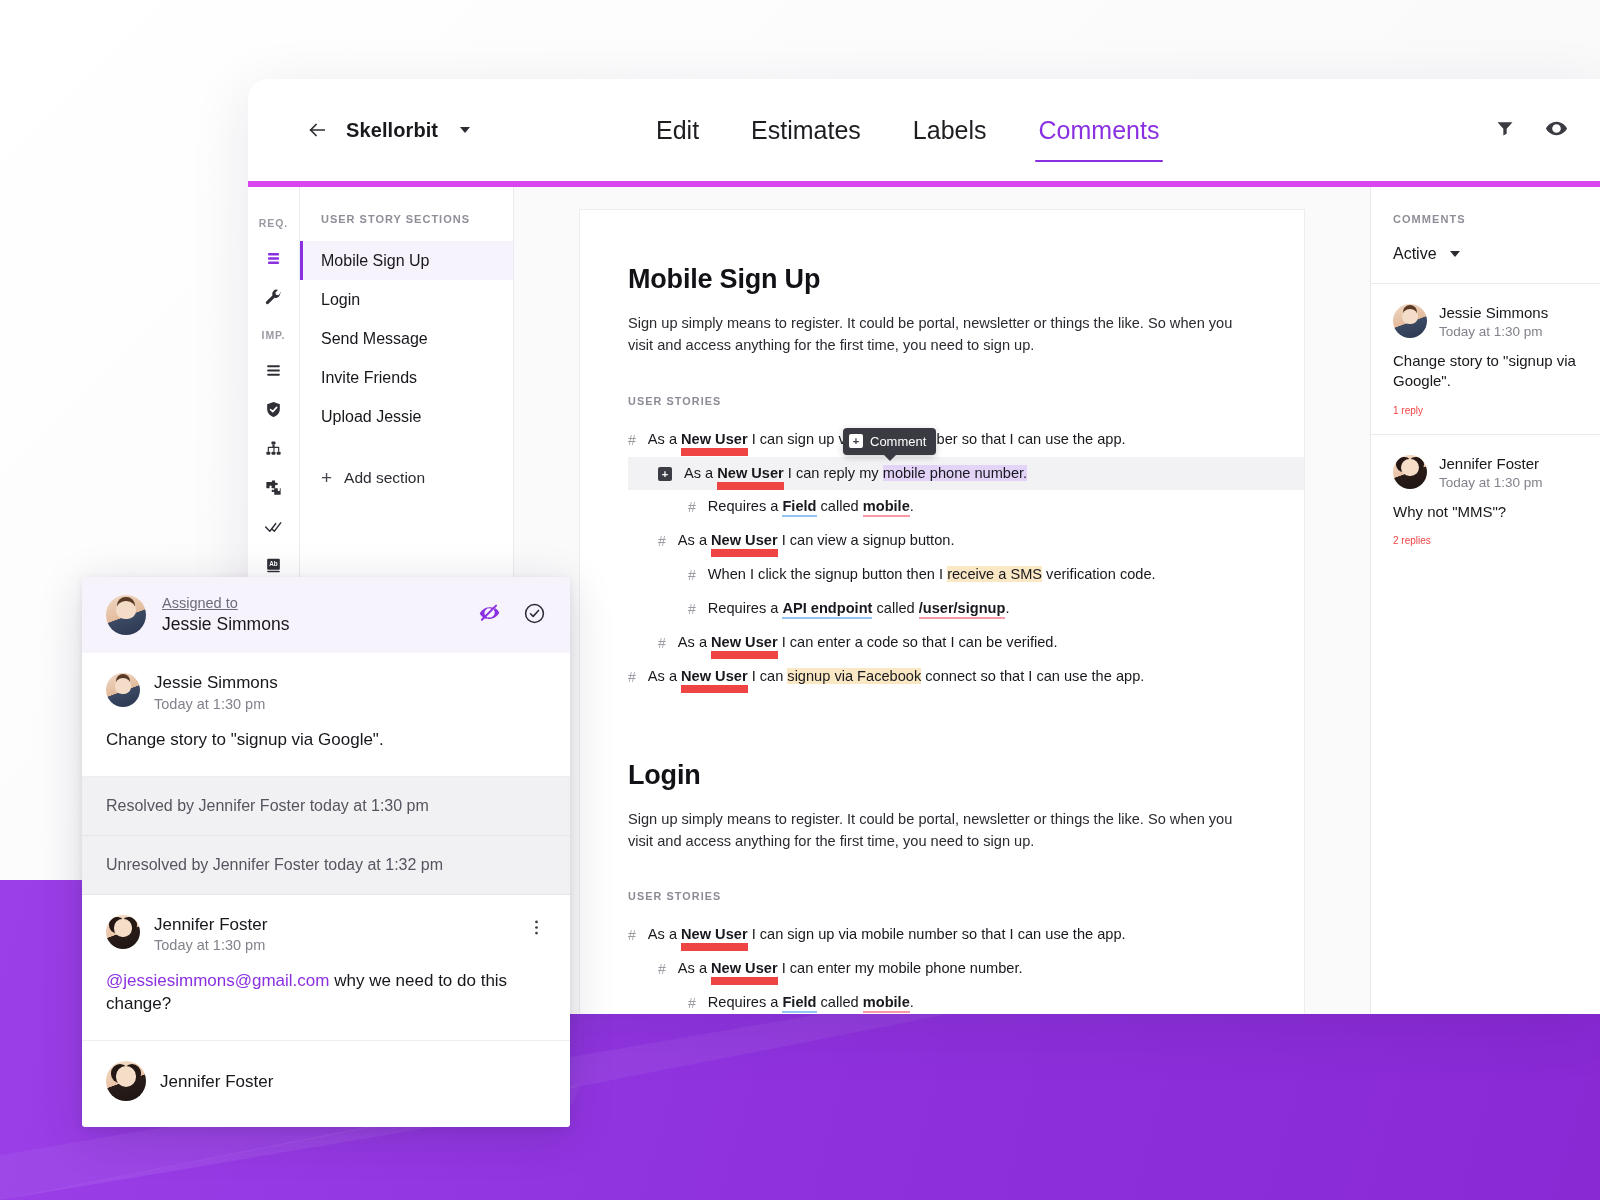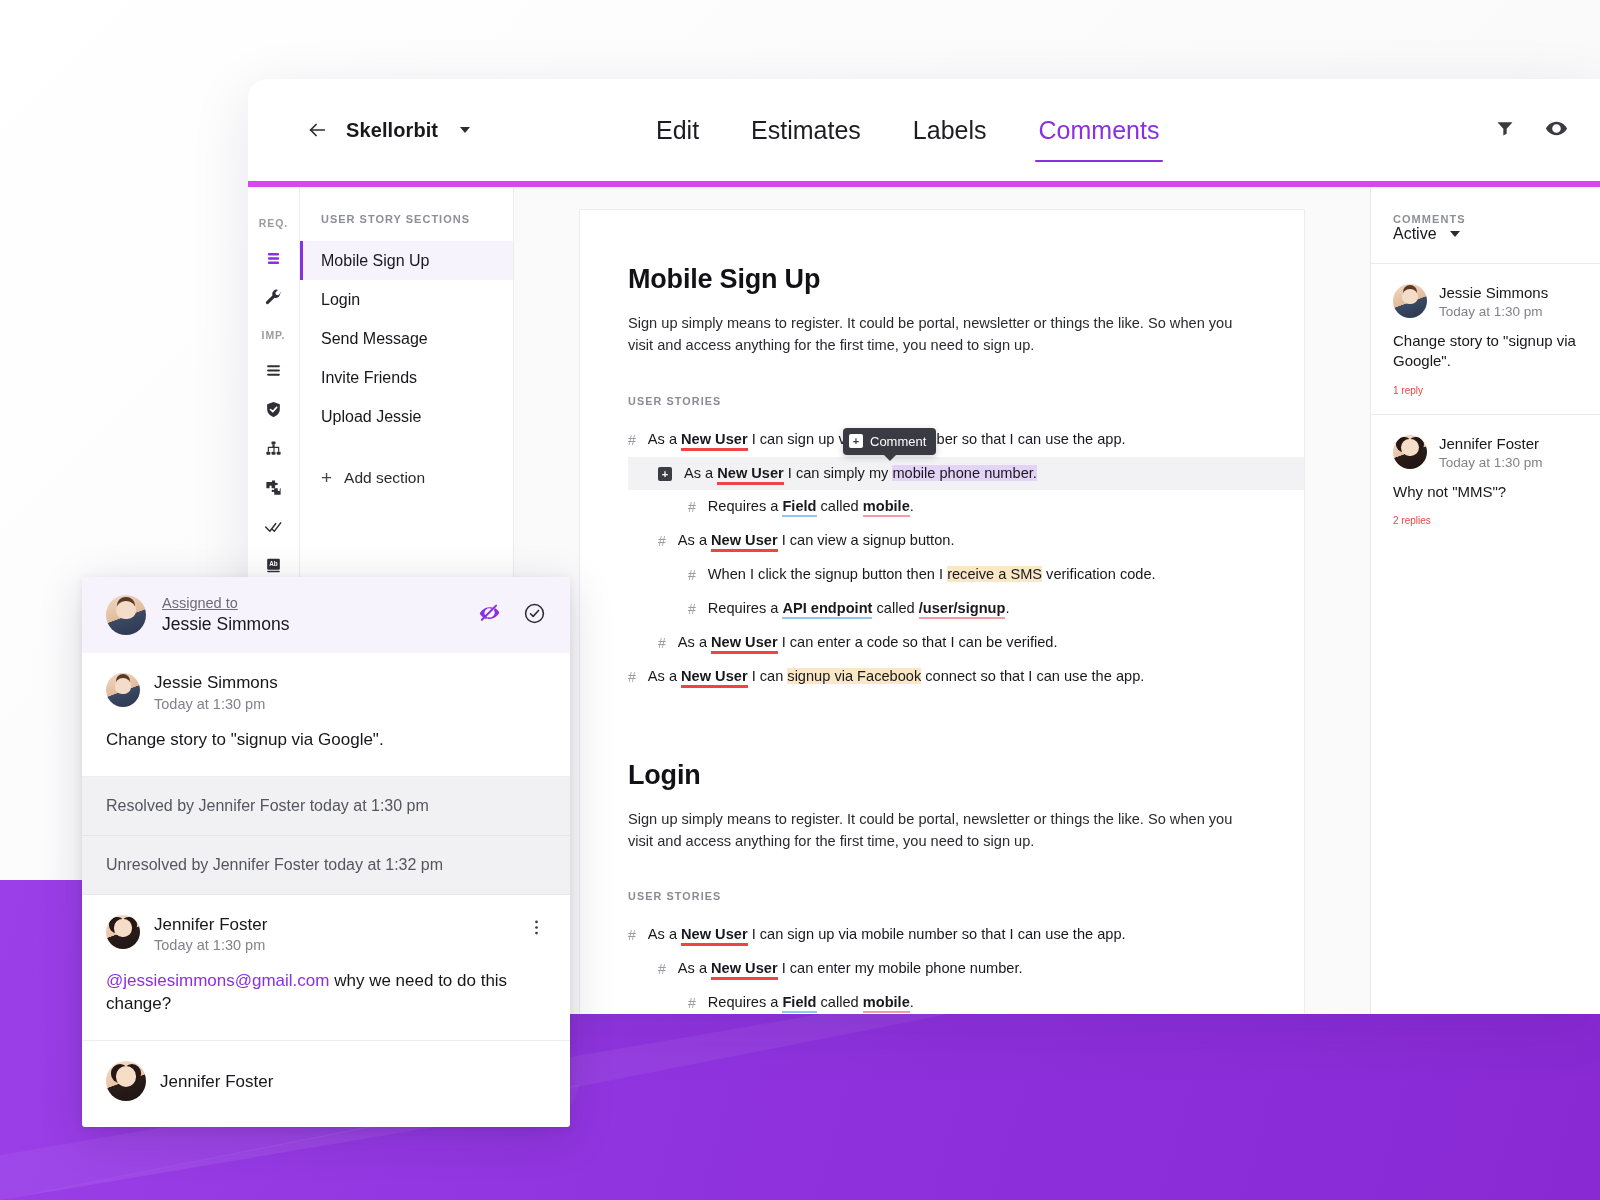--- a/index.html
+++ b/index.html
@@ -144,21 +144,21 @@
   .story.highlighted {
     background: #f2f2f4; margin-left: 0; padding-left: 30px;
     margin-right: -48px; padding-right: 48px;
   }
   .marker {
     flex: none; width: 14px; height: 14px; background: #3c3c44; border-radius: 2px;
     color: #fff; font-size: 11px; line-height: 14px; text-align: center; margin-top: 3px;
     font-weight: 700;
   }
   .b { font-weight: 700; }
-  .u-green { border-bottom: 3px solid #ef4444; padding-bottom: 1px; }
+  .u-green { border-bottom: 8px solid #ef4444; padding-bottom: 1px; }
   .u-blue  { border-bottom: 2px solid #92c4f5; padding-bottom: 1px; }
   .u-red   { border-bottom: 2px solid #f79aa6; padding-bottom: 1px; }
   .hl-purple { background: #e2d3f7; }
   .hl-amber  { background: #fae8c4; }
 
   .doc-sep { height: 66px; }
 
   .tooltip {
     position: absolute; z-index: 6;
     background: #3a3a42; color: #fff; border-radius: 4px;
@@ -176,21 +176,21 @@
     font-size: 11px; line-height: 14px; text-align: center; font-weight: 700;
   }
 
   
   .comments-panel {
     width: 230px; flex: none; border-left: 1px solid #e9e9ec; background: #fff;
   }
   .cp-head { padding: 26px 0 0 22px; }
   .cp-title { font-size: 11px; letter-spacing: 1.05px; font-weight: 600; color: #8e8e98; }
   .cp-filter {
-    display: flex; align-items: center; gap: 9px; 
+    display: flex; align-items: center; gap: 9px; margin-top: 20px;
     font-size: 16px; color: #17171c; cursor: pointer; padding-bottom: 20px;
   }
   .cp-item { border-top: 1px solid #eaeaee; padding: 20px 0 18px 22px; }
   .cp-row { display: flex; gap: 12px; }
   .cp-name { font-size: 15px; color: #17171c; white-space: nowrap; }
   .cp-time { font-size: 13.5px; color: #82828c; margin-top: 2px; white-space: nowrap; }
   .cp-text { font-size: 15px; color: #17171c; margin-top: 12px; line-height: 1.32; }
   .cp-replies { font-size: 10px; color: #ef4444; margin-top: 14px; }
 
   
@@ -374,21 +374,21 @@
             <div class="doc-h1">Mobile Sign Up</div>
             <div class="doc-p">Sign up simply means to register. It could be portal, newsletter or things the like. So when you visit and access anything for the first time, you need to sign up.</div>
             <div class="doc-eyebrow">USER STORIES</div>
             <div class="stories">
               <div class="story lvl0">
                 <span class="hash">#</span>
                 <span><span>As a </span><span class="b u-green">New User</span><span> I can sign up via mobile number so that I can use the app.</span></span>
               </div>
               <div class="story lvl1 highlighted">
                 <span class="marker">+</span>
-                <span><span>As a </span><span class="b u-green">New User</span><span> I can simply my </span><span class="hl-purple">mobile phone number.</span></span>
+                <span><span>As a </span><span class="b u-green">New User</span><span> I can reply my </span><span class="hl-purple">mobile phone number.</span></span>
                 <div class="tooltip" style="left: 215px; top: -29px;">
                   <span class="tip-plus">+</span>
                   <span>Comment</span>
                 </div>
               </div>
               <div class="story lvl2">
                 <span class="hash">#</span>
                 <span><span>Requires a </span><span class="b u-blue">Field</span><span> called </span><span class="b u-red">mobile</span><span>.</span></span>
               </div>
               <div class="story lvl1">

